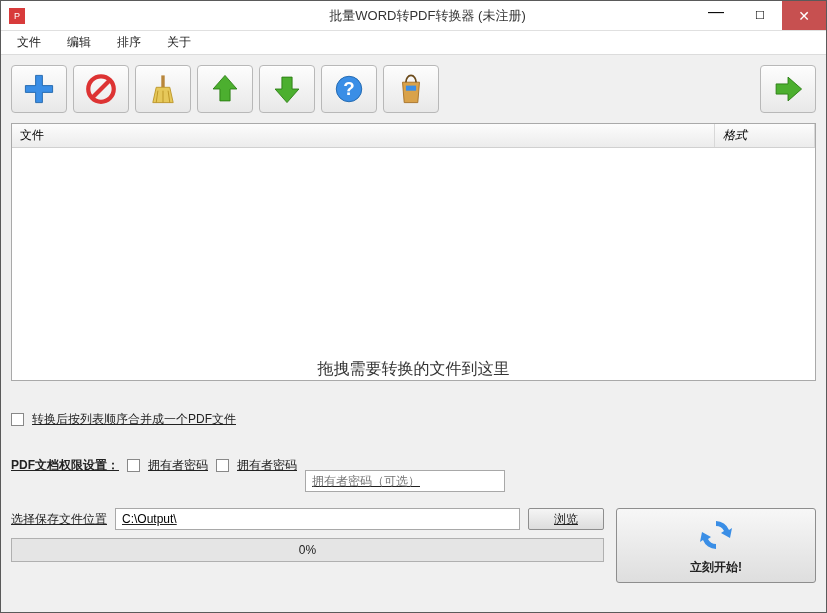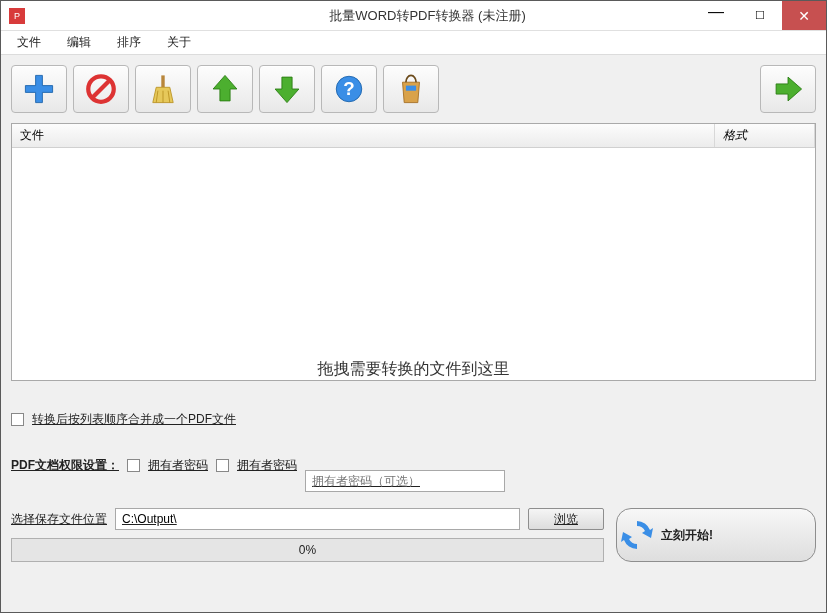--- a/index.html
+++ b/index.html
@@ -27,21 +27,21 @@
   .panel2 { margin-top: 30px; display: flex; flex-direction: column; gap: 10px; font-size: 12px; color: #222; }
   .row { display: flex; align-items: center; gap: 8px; text-decoration: underline; }
   .chk { width: 13px; height: 13px; border: 1px solid #888; background: #fff; display: inline-block; }
   .textin { height: 22px; border: 1px solid #a8a8a8; background: #fff; padding: 2px 6px; font-size: 12px; color: #888; }
   .textin.val { color: #000; }
   .bold { font-weight: bold; }
   .bottom { display: flex; gap: 12px; margin-top: 6px; }
   .leftbot { flex: 1; display: flex; flex-direction: column; gap: 8px; }
   .browsebtn { width: 76px; height: 22px; border: 1px solid #8e8e8e; background: linear-gradient(#f5f5f5,#ddd); font-size: 12px; display:flex;align-items:center;justify-content:center; cursor:pointer; border-radius:2px;}
   .progress { height: 24px; border: 1px solid #b0b0b0; background: #e5e5e5; display:flex;align-items:center;justify-content:center;font-size:12px; }
-  .startbtn { width: 200px; border: 1px solid #8e8e8e; background: linear-gradient(#f7f7f7,#dedede); border-radius: 15px; display:flex;flex-direction:row;align-items:center;justify-content:flex-start;gap:4px;cursor:pointer; padding:6px 0; }
+  .startbtn { width: 200px; border: 1px solid #8e8e8e; background: linear-gradient(#f7f7f7,#dedede); border-radius: 3px; display:flex;flex-direction:column;align-items:center;justify-content:flex-start;gap:4px;cursor:pointer; padding:6px 0; }
   .startbtn svg { width: 40px; height: 40px; }
   .startbtn .lbl { font-size: 12px; font-weight: bold; }
 </style>
 </head>
 <body>
 
 <div class="titlebar">
   <div class="app-icon">P</div>
   <div class="title">批量WORD转PDF转换器 (未注册)</div>
   <div class="winbtns">

